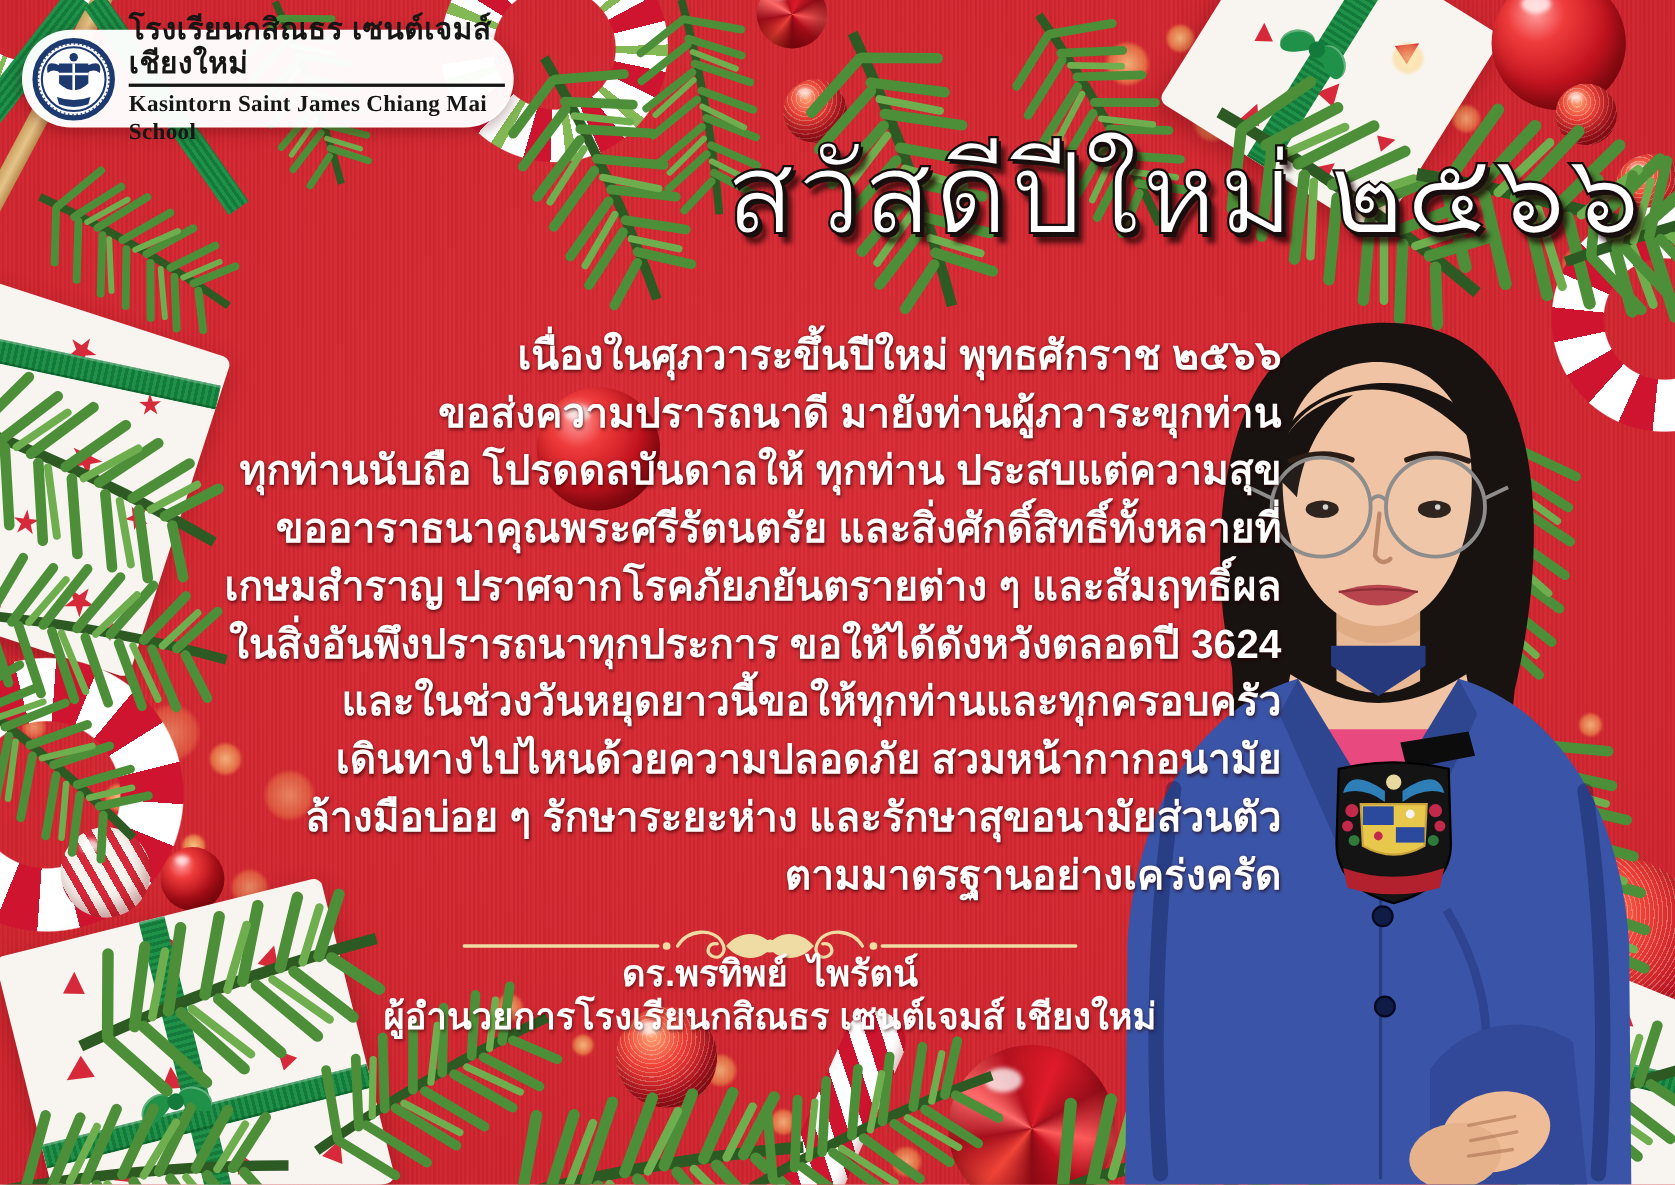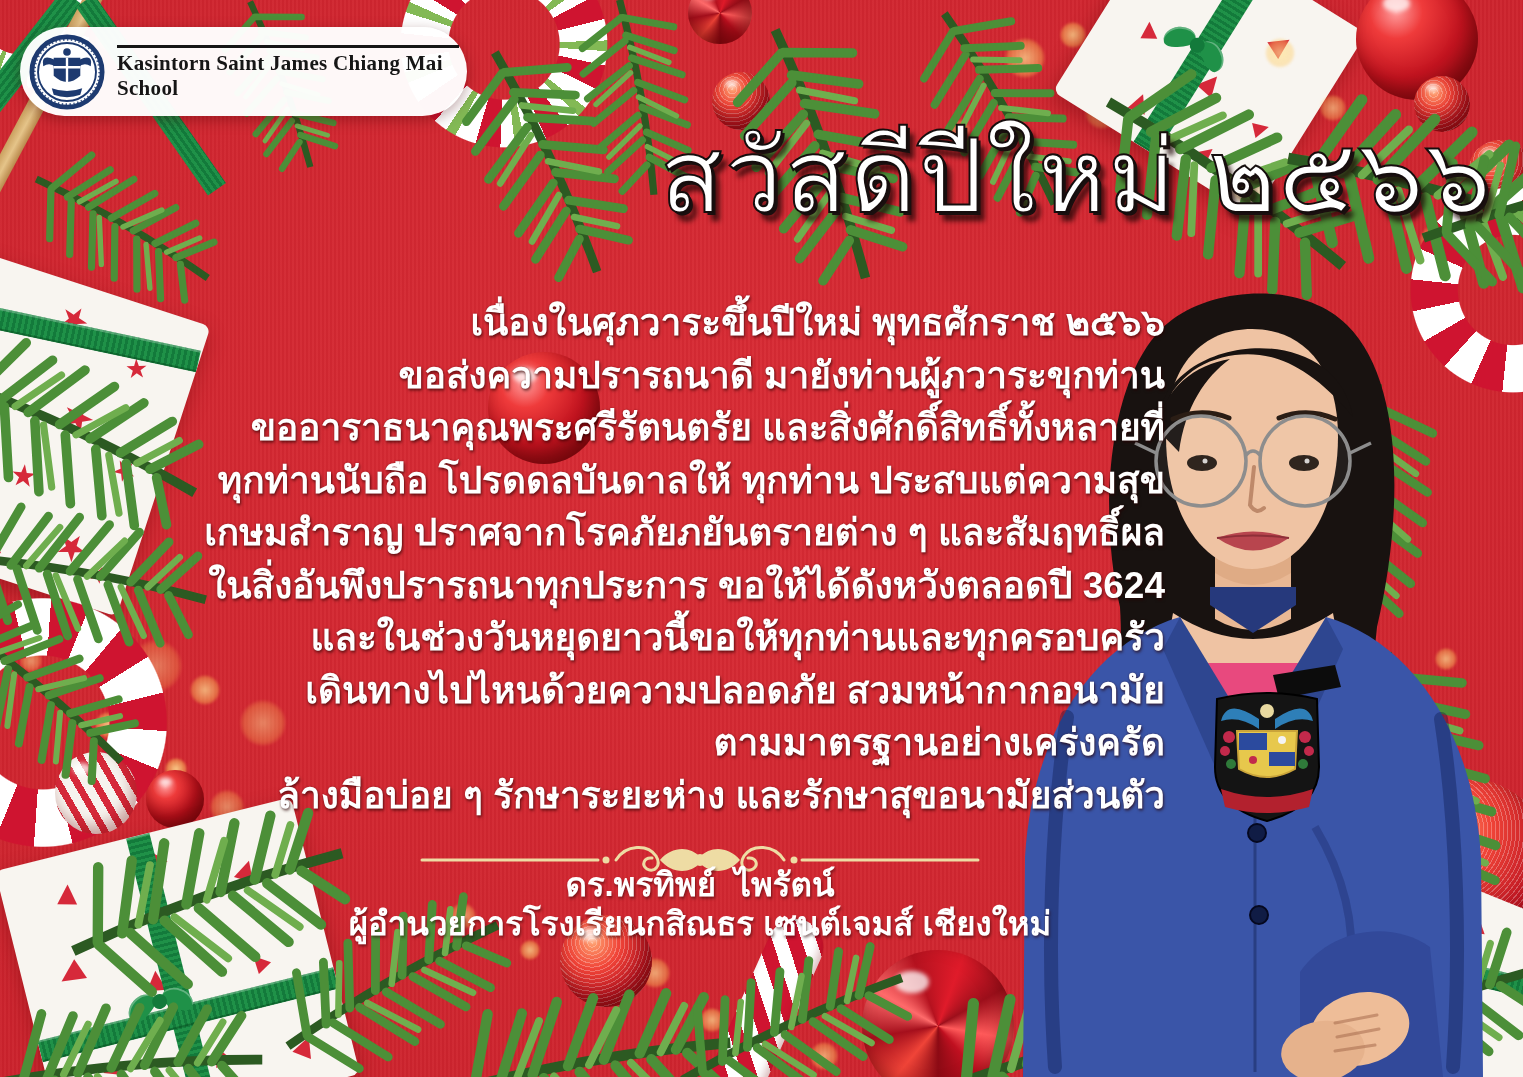--- a/index.html
+++ b/index.html
@@ -230,38 +230,39 @@
       <circle cx="40" cy="40" r="30.5" fill="none" stroke="#1d3a70" stroke-width="2"></circle>
       <circle cx="40" cy="40" r="34" fill="none" stroke="#1d3a70" stroke-width="2" stroke-dasharray="1.5 2.6" opacity=".85"></circle>
       <circle cx="40" cy="19" r="4" fill="#1d3a70"></circle>
       <path d="M27,27 Q12,20 15,34 Q22,29 28,35 Z" fill="#1d3a70"></path>
       <path d="M53,27 Q68,20 65,34 Q58,29 52,35 Z" fill="#1d3a70"></path>
       <path d="M26,25 L54,25 L54,44 Q40,57 26,44 Z" fill="#1d3a70"></path>
       <path d="M40,25 L40,52 M26,35 L54,35" stroke="#ffffff" stroke-width="2.5"></path>
       <path d="M24,57 Q40,63 56,57 L54,64 Q40,69 26,64 Z" fill="#1d3a70"></path>
     </svg>
     <div class="logo-text">
+      <div class="logo-th">โรงเรียนกสิณธร เซนต์เจมส์ เชียงใหม่</div>
       <div class="logo-rule"></div>
       <div class="logo-en">Kasintorn Saint James Chiang Mai School</div>
     </div>
   </div>
 
   <div class="main-title">สวัสดีปีใหม่ ๒๕๖๖</div>
 
   <div class="message">
     <div class="line">เนื่องในศุภวาระขึ้นปีใหม่ พุทธศักราช ๒๕๖๖</div>
     <div class="line">ขอส่งความปรารถนาดี มายังท่านผู้ภวาระขุกท่าน</div>
+    <div class="line">ทุกท่านนับถือ โปรดดลบันดาลให้ ทุกท่าน ประสบแต่ความสุข</div>
     <div class="line">ขออาราธนาคุณพระศรีรัตนตรัย และสิ่งศักดิ์สิทธิ์ทั้งหลายที่</div>
-    <div class="line">ทุกท่านนับถือ โปรดดลบันดาลให้ ทุกท่าน ประสบแต่ความสุข</div>
     <div class="line">เกษมสำราญ ปราศจากโรคภัยภยันตรายต่าง ๆ และสัมฤทธิ์ผล</div>
     <div class="line">ในสิ่งอันพึงปรารถนาทุกประการ ขอให้ได้ดังหวังตลอดปี 3624</div>
     <div class="line">และในช่วงวันหยุดยาวนี้ขอให้ทุกท่านและทุกครอบครัว</div>
     <div class="line">เดินทางไปไหนด้วยความปลอดภัย สวมหน้ากากอนามัย</div>
+    <div class="line">ล้างมือบ่อย ๆ รักษาระยะห่าง และรักษาสุขอนามัยส่วนตัว</div>
     <div class="line">ตามมาตรฐานอย่างเคร่งครัด</div>
-    <div class="line">ล้างมือบ่อย ๆ รักษาระยะห่าง และรักษาสุขอนามัยส่วนตัว</div>
   </div>
 
   <div class="divider-wrap">
     <svg width="560" height="44" viewBox="0 0 560 44">
       <g stroke="#eedca4" fill="none" stroke-width="3" stroke-linecap="round">
         <line x1="2" y1="22" x2="178" y2="22"></line>
         <line x1="382" y1="22" x2="558" y2="22"></line>
         <path d="M196,22 C206,6 228,6 236,18 C242,28 234,35 227,31 C221,27 224,19 232,20"></path>
         <path d="M364,22 C354,6 332,6 324,18 C318,28 326,35 333,31 C339,27 336,19 328,20"></path>
         <path d="M240,22 C252,8 270,8 280,19 C290,8 308,8 320,22 C308,36 290,36 280,25 C270,36 252,36 240,22 Z" fill="#eedca4" stroke="none"></path>

